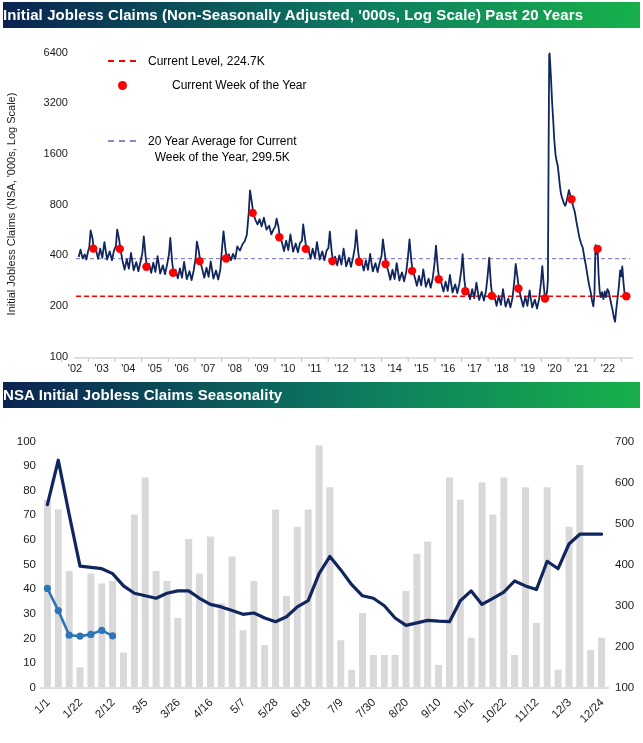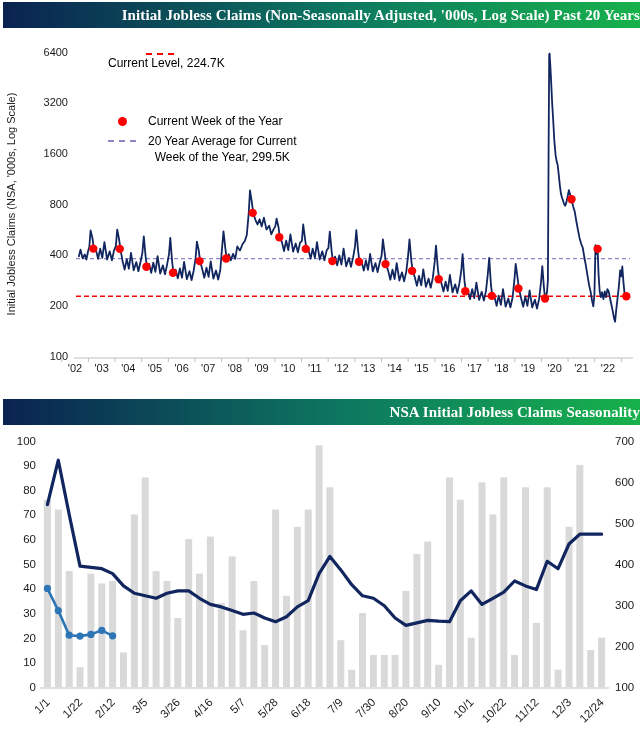--- a/index.html
+++ b/index.html
@@ -1,22 +1,22 @@
 <!DOCTYPE html>
 <html><head>
 <meta charset="utf-8">
 <style>
   html,body{margin:0;padding:0;background:#ffffff;}
   body{font-family:"Liberation Sans",sans-serif;}
   #page{position:relative;width:643px;height:743px;background:#fff;overflow:hidden;}
   .titlebar{position:absolute;left:3px;width:637px;height:26px;color:#fff;
-    font-weight:bold;font-size:15px;line-height:26px;text-align:right;
-    font-family:Liberation Serif, serif;letter-spacing:0.1px;}
+    font-weight:bold;font-size:15px;line-height:26px;text-align:left;
+    font-family:Liberation Sans, sans-serif;letter-spacing:0.1px;}
   #top-titlebar{top:2px;}
-  #bottom-titlebar{top:399px;}
+  #bottom-titlebar{top:382px;}
   .ytitle{position:absolute;left:-147px;top:196px;width:320px;height:16px;
     font-size:11px;color:#1a1a1a;text-align:center;
     transform:rotate(-90deg);transform-origin:center center;}
   .legend{position:absolute;left:108px;top:45px;width:300px;}
   .legend-item{position:absolute;display:flex;align-items:center;}
   .legend-swatch-dash{width:28px;height:0;border-top:2px dashed #ff0000;margin-right:12px;}
   .legend-swatch-dash.avg{border-top:2px dashed #9083c6;}
   .legend-swatch-dot{width:9px;height:9px;border-radius:50%;background:#ff0000;margin-left:10px;margin-right:21px;}
   .legend-label{font-size:12px;color:#000;line-height:16px;}
   svg{position:absolute;left:0;top:0;}
@@ -205,25 +205,25 @@
       <text x="408.9903846153846" y="703" text-anchor="end" font-size="11.5" fill="#1a1a1a" transform="rotate(-45 408.9903846153846 703)">8/20</text>
       <text x="441.58653846153845" y="703" text-anchor="end" font-size="11.5" fill="#1a1a1a" transform="rotate(-45 441.58653846153845 703)">9/10</text>
       <text x="474.18269230769226" y="703" text-anchor="end" font-size="11.5" fill="#1a1a1a" transform="rotate(-45 474.18269230769226 703)">10/1</text>
       <text x="506.77884615384613" y="703" text-anchor="end" font-size="11.5" fill="#1a1a1a" transform="rotate(-45 506.77884615384613 703)">10/22</text>
       <text x="539.375" y="703" text-anchor="end" font-size="11.5" fill="#1a1a1a" transform="rotate(-45 539.375 703)">11/12</text>
       <text x="571.9711538461538" y="703" text-anchor="end" font-size="11.5" fill="#1a1a1a" transform="rotate(-45 571.9711538461538 703)">12/3</text>
       <text x="604.5673076923076" y="703" text-anchor="end" font-size="11.5" fill="#1a1a1a" transform="rotate(-45 604.5673076923076 703)">12/24</text>
     </svg>
 
   <div class="legend">
-    <div class="legend-item" style="left:0;top:8px;flex-direction:column;">
+    <div class="legend-item" style="left:0;top:8px;">
       <span class="legend-swatch-dash"></span>
       <span class="legend-label">Current Level, 224.7K</span>
     </div>
-    <div class="legend-item" style="left:0;top:68px;">
+    <div class="legend-item" style="left:0;top:32px;gap:24px;">
       <span class="legend-swatch-dot"></span>
       <span class="legend-label">Current Week of the Year</span>
     </div>
     <div class="legend-item" style="left:0;top:88px;align-items:flex-start;text-align:center;">
       <span class="legend-swatch-dash avg" style="margin-top:7px;"></span>
       <span class="legend-label">
         <span>20 Year Average for Current</span><br>
         <span>Week of the Year, 299.5K</span>
       </span>
     </div>

